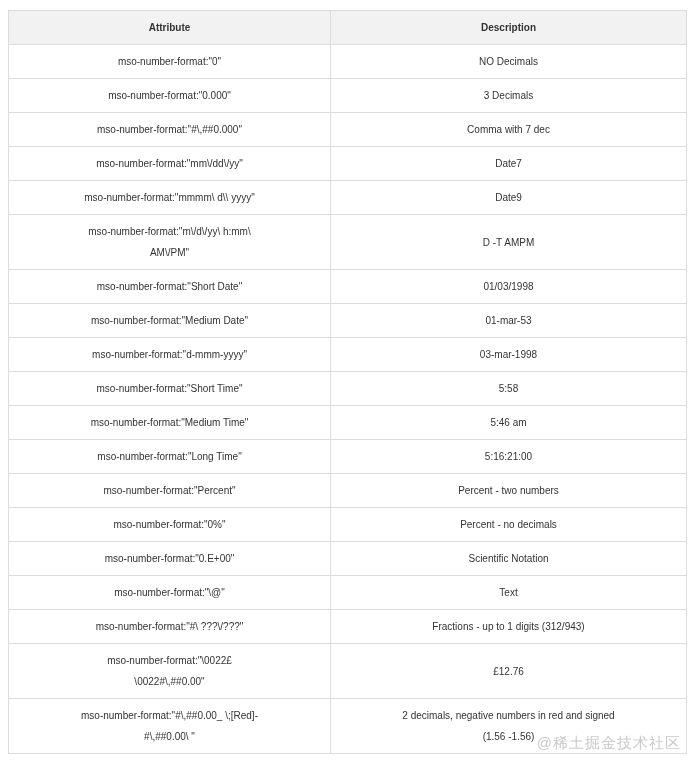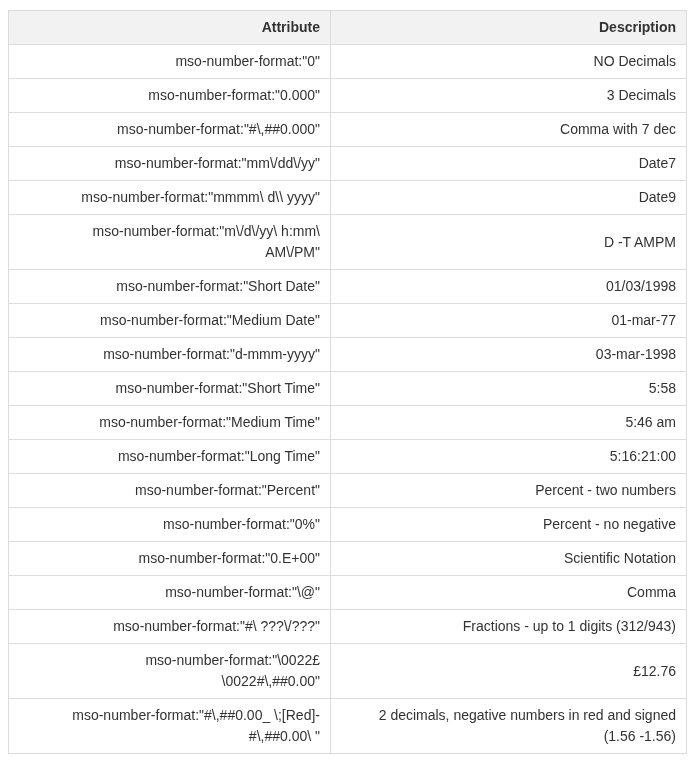--- a/index.html
+++ b/index.html
@@ -31,26 +31,26 @@
   }
   table.format-table {
     border-collapse: collapse;
     table-layout: fixed;
     width: 678px;
   }
   col.col-attr { width: 322px; }
   col.col-desc { width: 356px; }
   th, td {
     border: 1px solid var(--border);
-    padding: 6px 10px;
-    font-size: 14px;
+    padding: 6px 4px;
+    font-size: 10px;
     line-height: 21px;
     color: var(--text);
     vertical-align: middle;
-    text-align: right;
+    text-align: center;
     white-space: pre-line;
     overflow: hidden;
   }
   th {
     background: var(--header-bg);
     font-weight: bold;
   }
   .watermark {
     position: absolute;
     right: 12px;
@@ -103,21 +103,21 @@
     <td class="attr-cell">mso-number-format:"m\/d\/yy\ h:mm\
 AM\/PM"</td>
     <td class="desc-cell">D -T AMPM</td>
   </tr>
           <tr>
     <td class="attr-cell">mso-number-format:"Short Date"</td>
     <td class="desc-cell">01/03/1998</td>
   </tr>
           <tr>
     <td class="attr-cell">mso-number-format:"Medium Date"</td>
-    <td class="desc-cell">01-mar-77</td>
+    <td class="desc-cell">01-mar-53</td>
   </tr>
           <tr>
     <td class="attr-cell">mso-number-format:"d-mmm-yyyy"</td>
     <td class="desc-cell">03-mar-1998</td>
   </tr>
           <tr>
     <td class="attr-cell">mso-number-format:"Short Time"</td>
     <td class="desc-cell">5:58</td>
   </tr>
           <tr>
@@ -127,41 +127,42 @@
           <tr>
     <td class="attr-cell">mso-number-format:"Long Time"</td>
     <td class="desc-cell">5:16:21:00</td>
   </tr>
           <tr>
     <td class="attr-cell">mso-number-format:"Percent"</td>
     <td class="desc-cell">Percent - two numbers</td>
   </tr>
           <tr>
     <td class="attr-cell">mso-number-format:"0%"</td>
-    <td class="desc-cell">Percent - no negative</td>
+    <td class="desc-cell">Percent - no decimals</td>
   </tr>
           <tr>
     <td class="attr-cell">mso-number-format:"0.E+00"</td>
     <td class="desc-cell">Scientific Notation</td>
   </tr>
           <tr>
     <td class="attr-cell">mso-number-format:"\@"</td>
-    <td class="desc-cell">Comma</td>
+    <td class="desc-cell">Text</td>
   </tr>
           <tr>
     <td class="attr-cell">mso-number-format:"#\ ???\/???"</td>
     <td class="desc-cell">Fractions - up to 1 digits (312/943)</td>
   </tr>
           <tr>
     <td class="attr-cell">mso-number-format:"\0022£
 \0022#\,##0.00"</td>
     <td class="desc-cell">£12.76</td>
   </tr>
           <tr>
     <td class="attr-cell">mso-number-format:"#\,##0.00_ \;[Red]-
 #\,##0.00\ "</td>
     <td class="desc-cell">2 decimals, negative numbers in red and signed
 (1.56 -1.56)</td>
   </tr>
         </tbody>
     </table>
   </div>
+  <div class="watermark">@稀土掘金技术社区</div>
 </div>
 
 </body></html>

